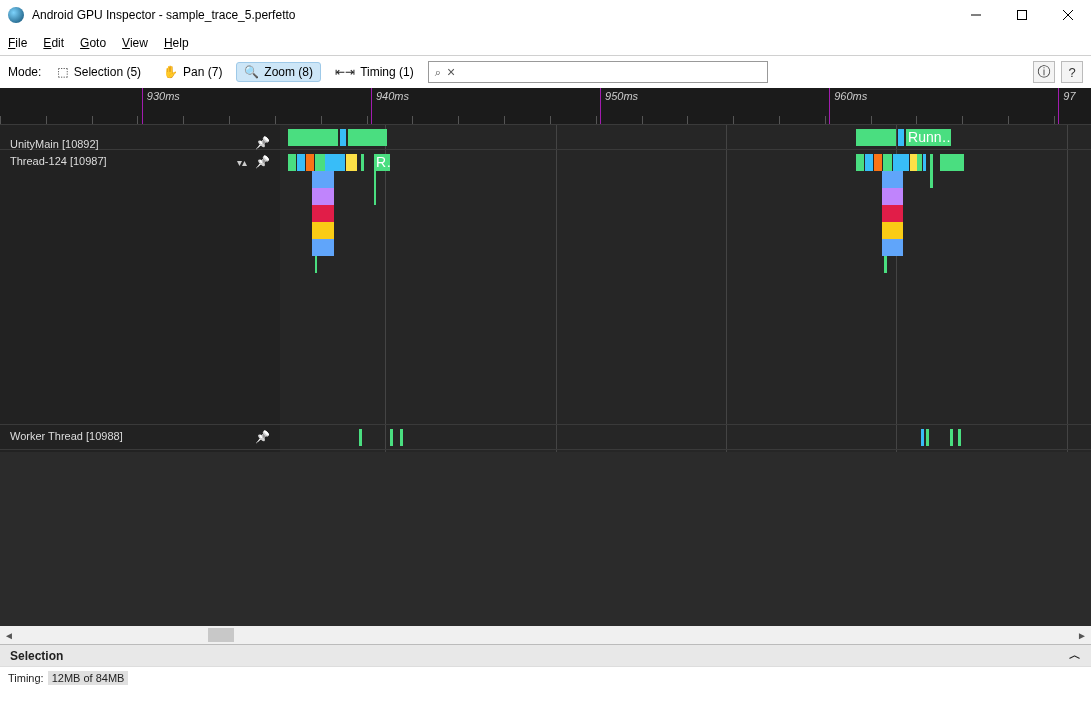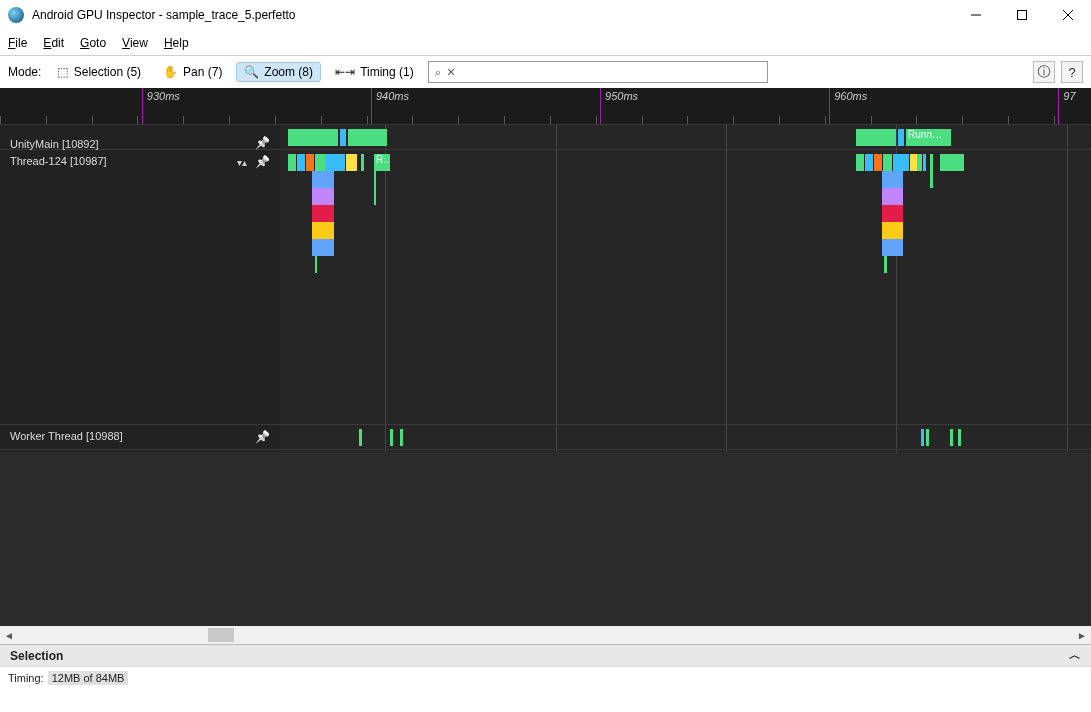--- a/index.html
+++ b/index.html
@@ -29,21 +29,21 @@
 .ruler-right .major { position: absolute; top: 0; bottom: 0; border-left: 1px solid #a21caf; font-style: italic; }
 .ruler-right .major span { position: absolute; top: 2px; left: 4px; font-size: 11px; color: #ccc; }
 .ruler-right .tick { position: absolute; bottom: 0; height: 8px; border-left: 1px solid #555; }
 .track-row { display: flex; border-top: 1px solid #3a3a3a; background: #222; }
 .track-header { width: 280px; display: flex; align-items: center; padding: 0 10px; color: #ddd; font-size: 11px; height: 25px; justify-content: space-between; }
 .track-header.tall { height: auto; min-height: 25px; }
 .track-header .pin { font-size: 12px; color: #ccc; }
 .track-header .hdr-icons { display: flex; gap: 8px; align-items: center; }
 .track-header .coll { font-size: 10px; color: #ccc; cursor: pointer; }
 .track-lane { flex: 1; position: relative; background: #262626; }
-.track-lane .slice { position: absolute; top: 4px; height: 17px; font-size: 10px; color: #fff; overflow: hidden; white-space: nowrap; padding-left: 2px; }
+.track-lane .slice { position: absolute; top: 4px; height: 17px; font-size: 14px; color: #fff; overflow: hidden; white-space: nowrap; padding-left: 2px; }
 .track-lane .mark { position: absolute; top: 4px; height: 17px; width: 3px; }
 .detail-panel { position: absolute; left: 0; right: 0; bottom: 18px; height: 174px; background: #2b2b2b; }
 .hscroll { position: absolute; left: 0; right: 0; bottom: 0; height: 18px; background: #f0f0f0; display: flex; align-items: center; }
 .hscroll .arrow { width: 18px; height: 18px; display: flex; align-items: center; justify-content: center; font-size: 10px; color: #555; }
 .hscroll .track { flex: 1; height: 18px; background: #f0f0f0; position: relative; }
 .hscroll .thumb { position: absolute; top: 2px; height: 14px; background: #c8c8c8; }
 .sel-header { height: 22px; background: #e8e8e8; display: flex; align-items: center; padding: 0 10px; font-size: 12px; font-weight: 600; color: #222; justify-content: space-between; border-top: 1px solid #bbb; }
 .status { height: 22px; background: #fff; display: flex; align-items: center; padding: 0 8px; font-size: 11px; color: #222; border-top: 1px solid #ddd; }
 .status .mem { background: #e0e0e0; padding: 1px 4px; margin-left: 4px; }
 .vline { position: absolute; top: 0; bottom: 0; border-left: 1px solid #444; }

